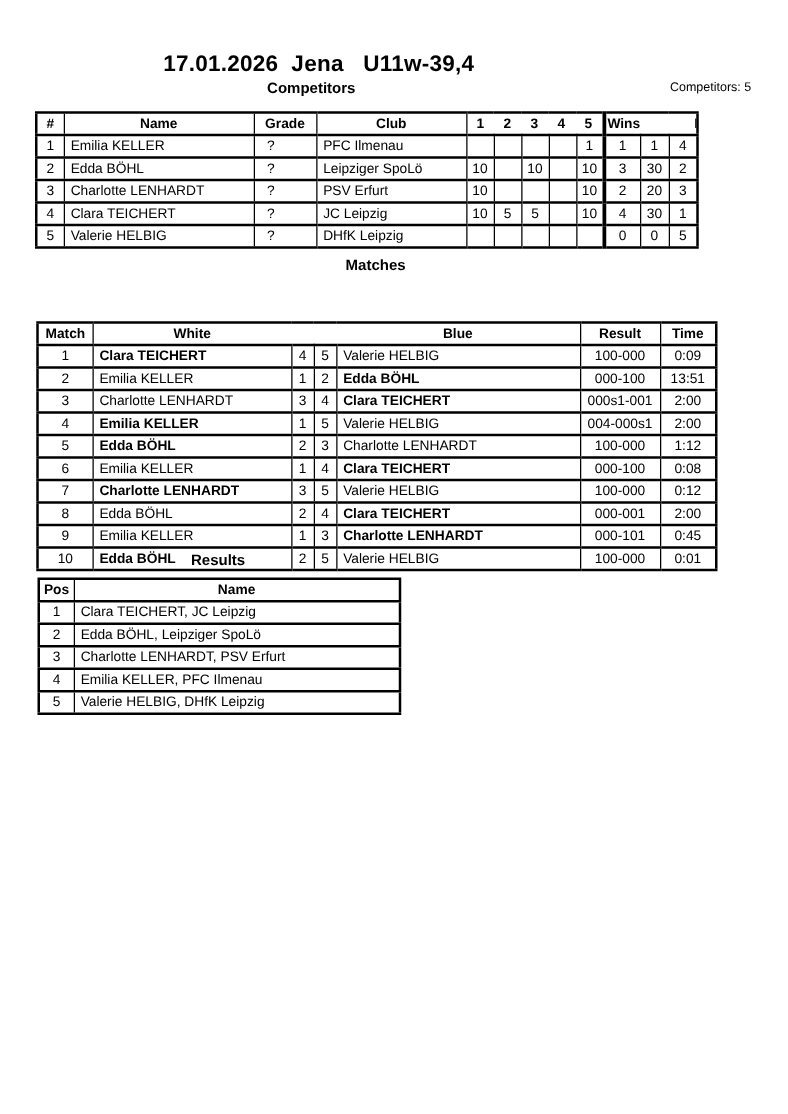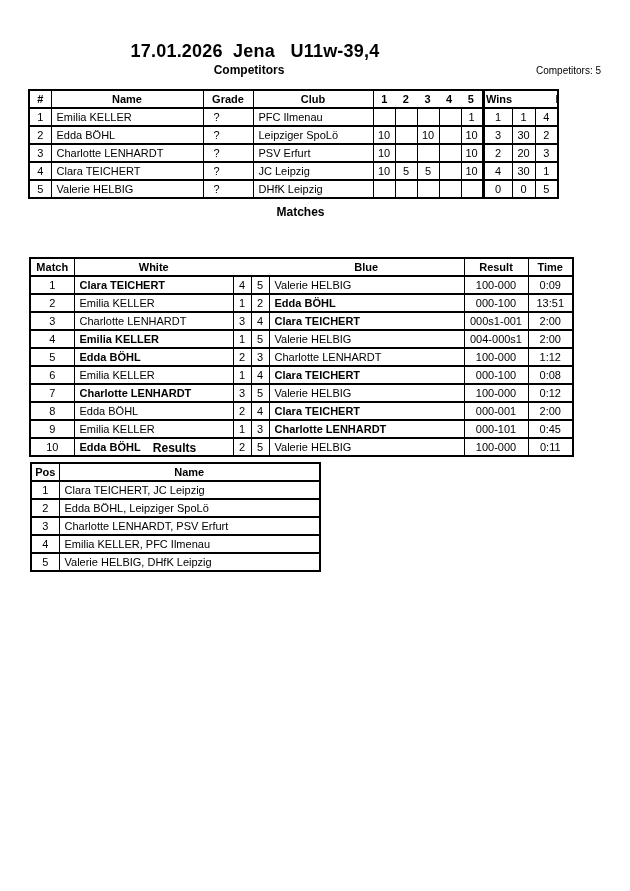--- a/index.html
+++ b/index.html
@@ -260,21 +260,21 @@
     <td class="ctr">000-101</td>
     <td class="ctr">0:45</td>
   </tr>
   <tr>
     <td class="ctr">10</td>
     <td class="lft w-name bold">Edda BÖHL</td>
     <td class="ctr">2</td>
     <td class="ctr">5</td>
     <td class="lft b-name">Valerie HELBIG</td>
     <td class="ctr">100-000</td>
-    <td class="ctr">0:11</td>
+    <td class="ctr">0:01</td>
   </tr>
 </tbody>
   </table>
 
 <div class="sec-heading heading-results">Results</div>
 
 <table class="tbl-results">
   <colgroup>
       <col style="width:28px">
       <col style="width:261px">

